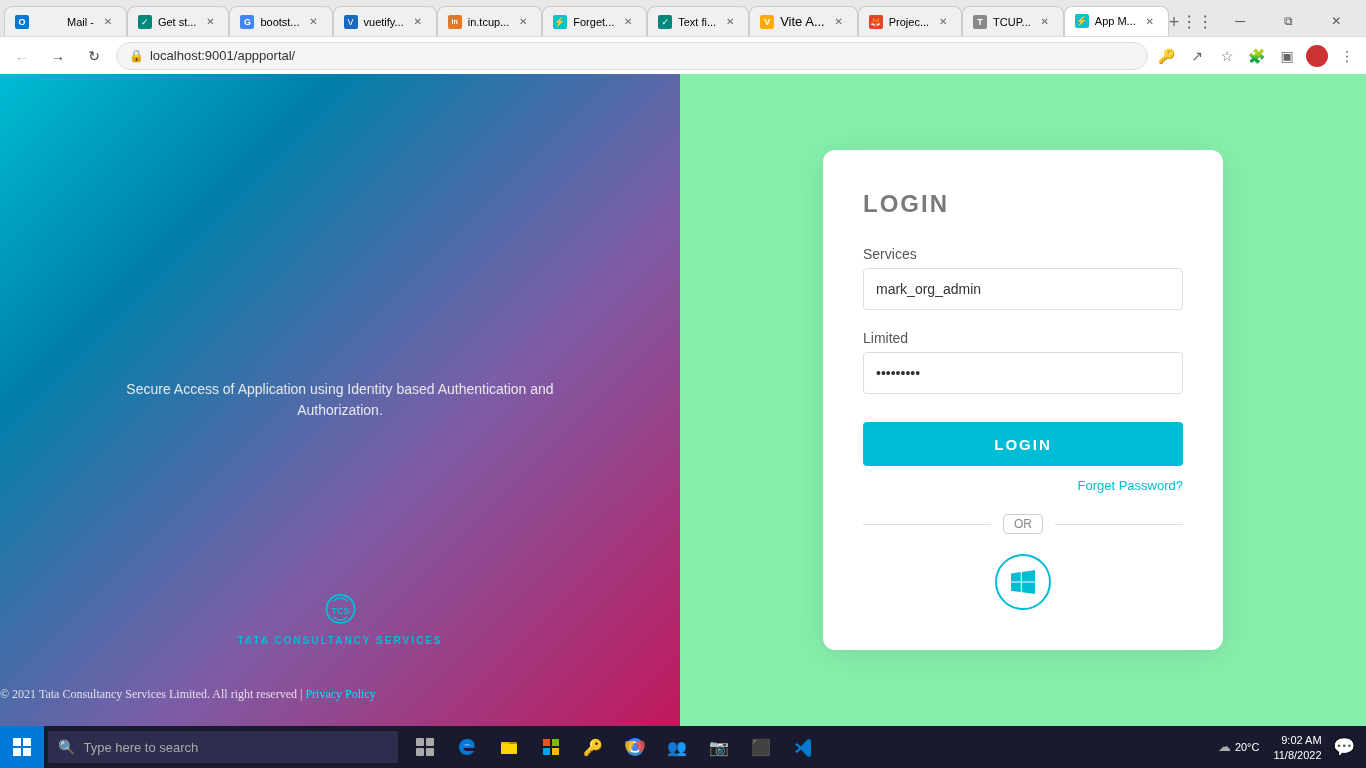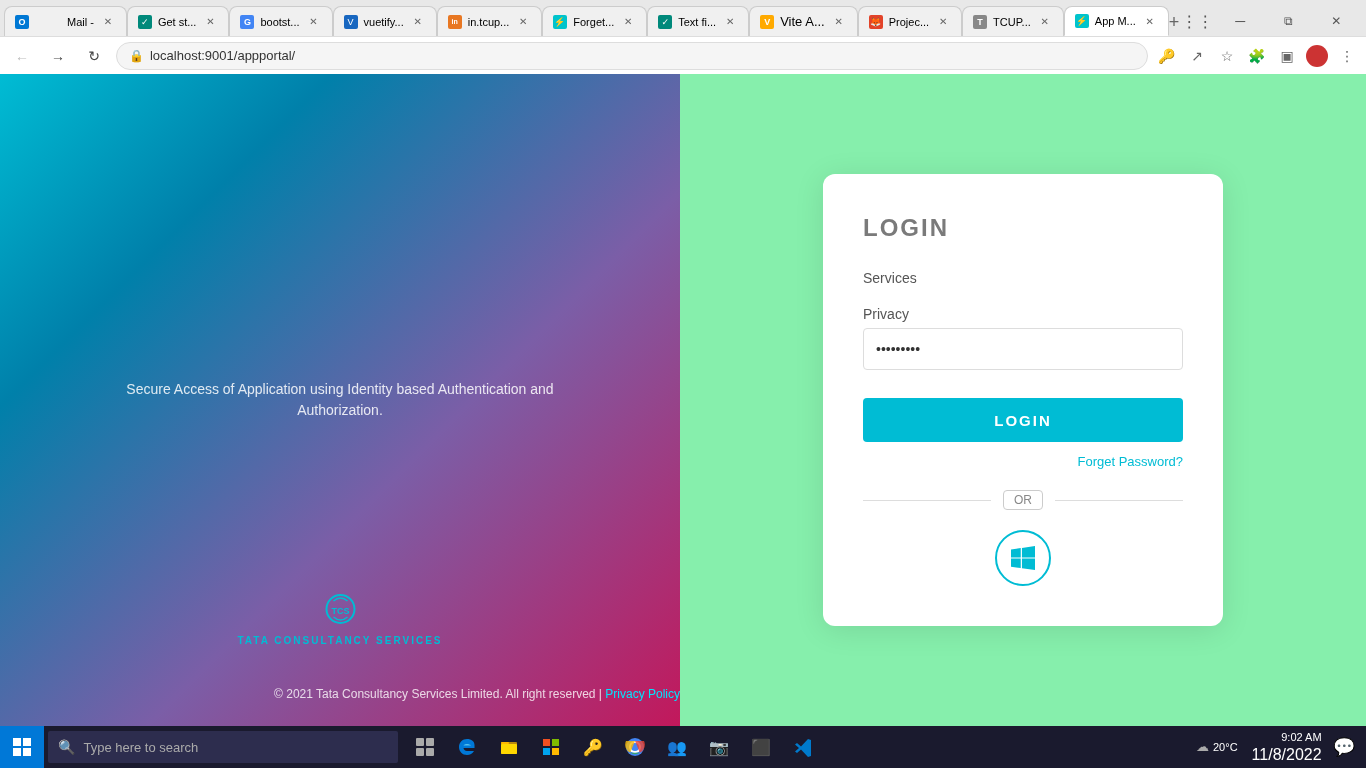--- a/index.html
+++ b/index.html
@@ -27,21 +27,21 @@
 
     
     .left-panel { width: 680px; flex-shrink: 0; position: relative; overflow: hidden;
       background: linear-gradient(135deg, #00bcd4 0%, #0080aa 25%, #7b5ea7 60%, #c2185b 100%); }
     .left-panel-content { position: absolute; bottom: 0; left: 0; right: 0; top: 0; display: flex; flex-direction: column; align-items: center; justify-content: center; padding: 20px; }
     .app-title { font-size: 36px; font-weight: 300; color: #ffffff; text-align: center; margin-bottom: 16px; letter-spacing: 1px; }
     .app-subtitle { font-size: 14px; color: rgba(255,255,255,0.85); text-align: center; max-width: 440px; line-height: 1.5; }
     .tcs-logo-area { position: absolute; bottom: 80px; left: 50%; transform: translateX(-50%); display: flex; flex-direction: column; align-items: center; gap: 4px; }
     .tcs-logo-icon { width: 50px; height: 40px; display: flex; align-items: center; justify-content: center; }
     .tcs-logo-text { font-size: 10px; color: #00bcd4; letter-spacing: 2px; text-align: center; font-weight: 600; }
-    .copyright-area { position: absolute; bottom: 20px; left: 0; right: 0; text-align: right; }
+    .copyright-area { position: absolute; bottom: 20px; left: 0; right: 0; text-align: left; font-family: Liberation Serif, serif; }
     .copyright-text { font-size: 12px; color: rgba(255,255,255,0.8); line-height: 1.8; }
     .privacy-link { color: #00e5ff; text-decoration: none; }
 
     
     .right-panel { flex: 1; background: #86efac; display: flex; align-items: center; justify-content: center; }
     .login-card { background: #ffffff; border-radius: 12px; padding: 40px; width: 400px; box-shadow: 0 4px 30px rgba(0,0,0,0.1); }
     .login-title { font-size: 24px; font-weight: 600; color: #7a7a7a; letter-spacing: 2px; margin-bottom: 28px; }
     .form-group { margin-bottom: 20px; }
     .form-label { display: block; font-size: 14px; color: #555; margin-bottom: 6px; }
     .form-input { width: 100%; height: 42px; border: 1px solid #ddd; border-radius: 4px; padding: 0 12px; font-size: 14px; color: #333; outline: none; }
@@ -56,21 +56,21 @@
     
     .taskbar { height: 42px; background: #1a1a2e; display: flex; align-items: center; flex-shrink: 0; position: relative; }
     .taskbar-start { width: 44px; height: 42px; display: flex; align-items: center; justify-content: center; background: #0078d7; cursor: pointer; }
     .taskbar-search { display: flex; align-items: center; background: #2d2d4e; height: 32px; width: 350px; margin: 0 4px; border-radius: 2px; padding: 0 10px; gap: 8px; cursor: text; }
     .taskbar-search-icon { color: #aaa; font-size: 14px; }
     .taskbar-search-text { color: #aaa; font-size: 13px; }
     .taskbar-center { display: flex; align-items: center; gap: 4px; margin-left: 4px; }
     .taskbar-app { width: 38px; height: 38px; display: flex; align-items: center; justify-content: center; cursor: pointer; border-radius: 2px; }
     .taskbar-right { margin-left: auto; display: flex; align-items: center; gap: 6px; padding: 0 10px; }
     .taskbar-time { color: #ffffff; font-size: 11px; text-align: right; line-height: 1.4; }
-    .taskbar-date { color: #ffffff; font-size: 16px; }
+    .taskbar-date { color: #ffffff; font-size: 11px; }
 
     
     .win-quad { display: grid; grid-template-columns: 1fr 1fr; gap: 2px; width: 18px; height: 18px; }
     .win-q { background: white; }
   </style>
 </head>
 <body>
 
 <div class="browser-chrome">
 
@@ -188,24 +188,25 @@
       </div>
     </div>
   </div>
 
   <div class="right-panel">
     <div class="login-card">
       <h2 class="login-title">LOGIN</h2>
 
       <div class="form-group">
         <label class="form-label">Services</label>
+        <input class="form-input" type="text" value="mark_org_admin" style="">
       </div>
 
       <div class="form-group">
-        <label class="form-label">Privacy</label>
+        <label class="form-label">Limited</label>
         <input class="form-input" type="password" value="password1" style="">
       </div>
 
       <button class="login-btn">LOGIN</button>
 
       <div class="forgot-link-row">
         <a class="forgot-link">Forget Password?</a>
       </div>
 
       <div class="or-divider">

